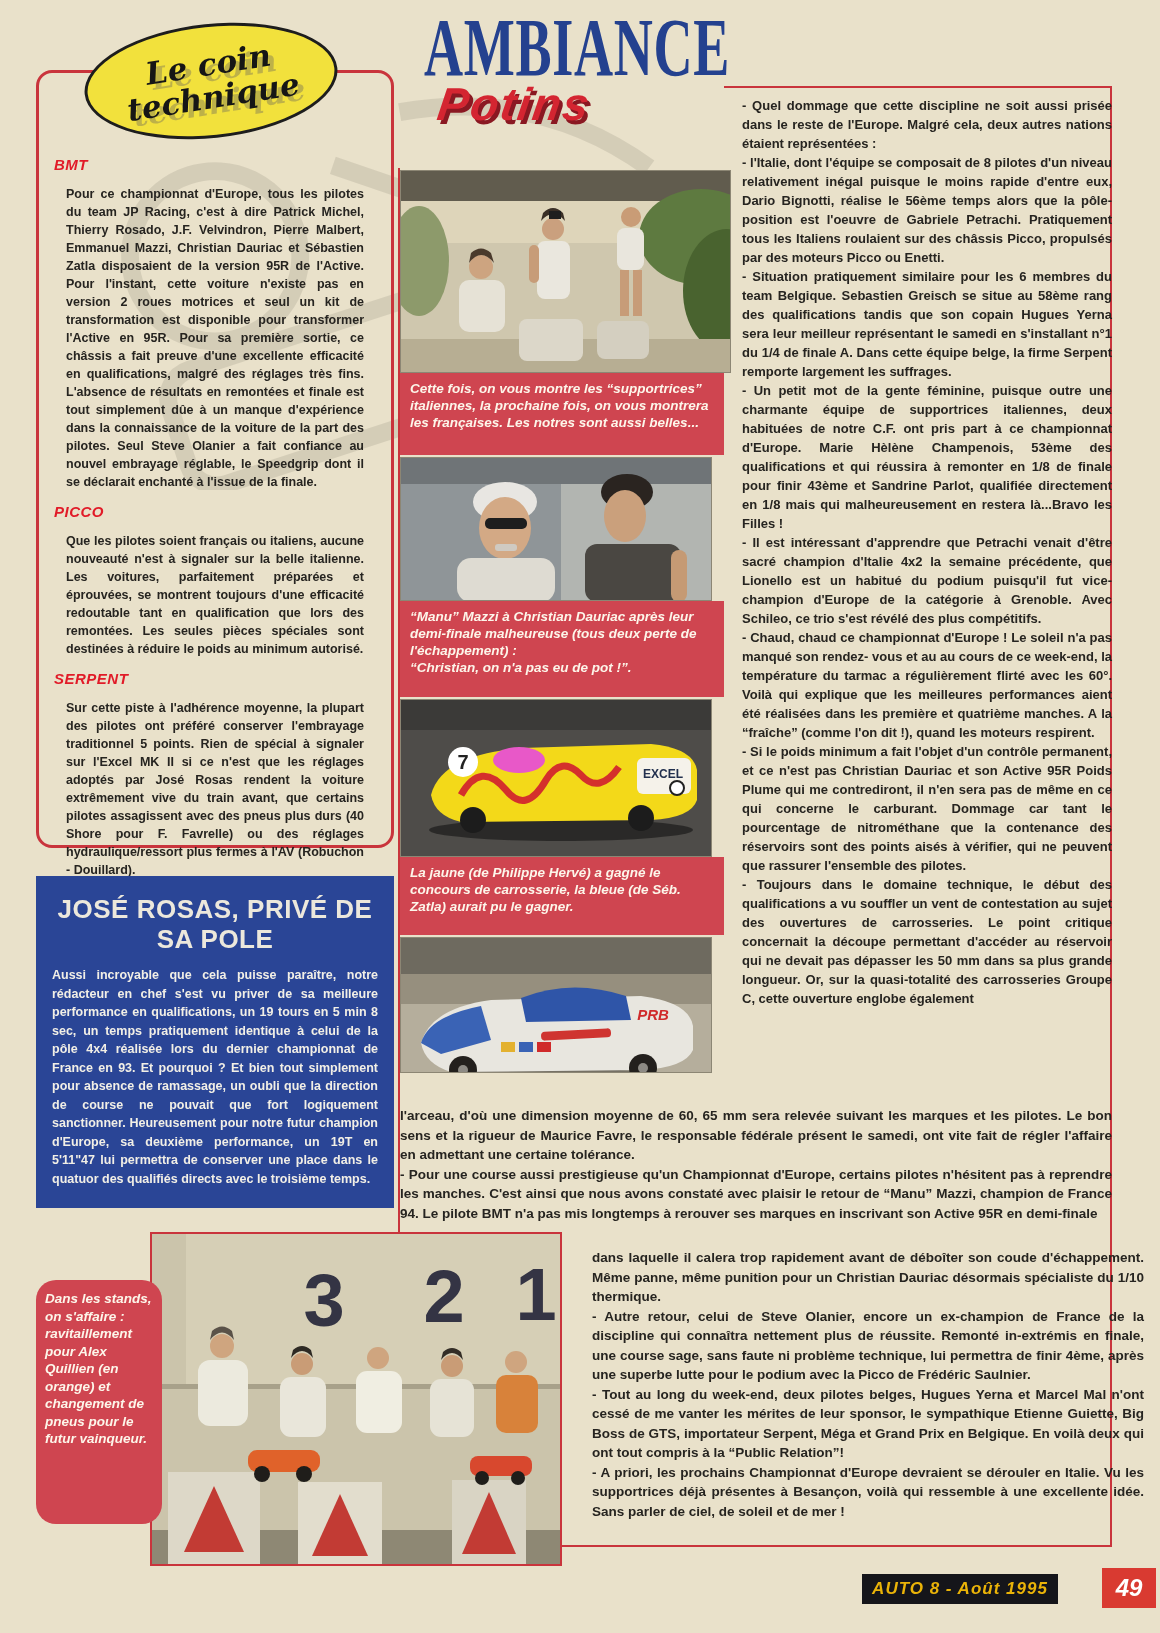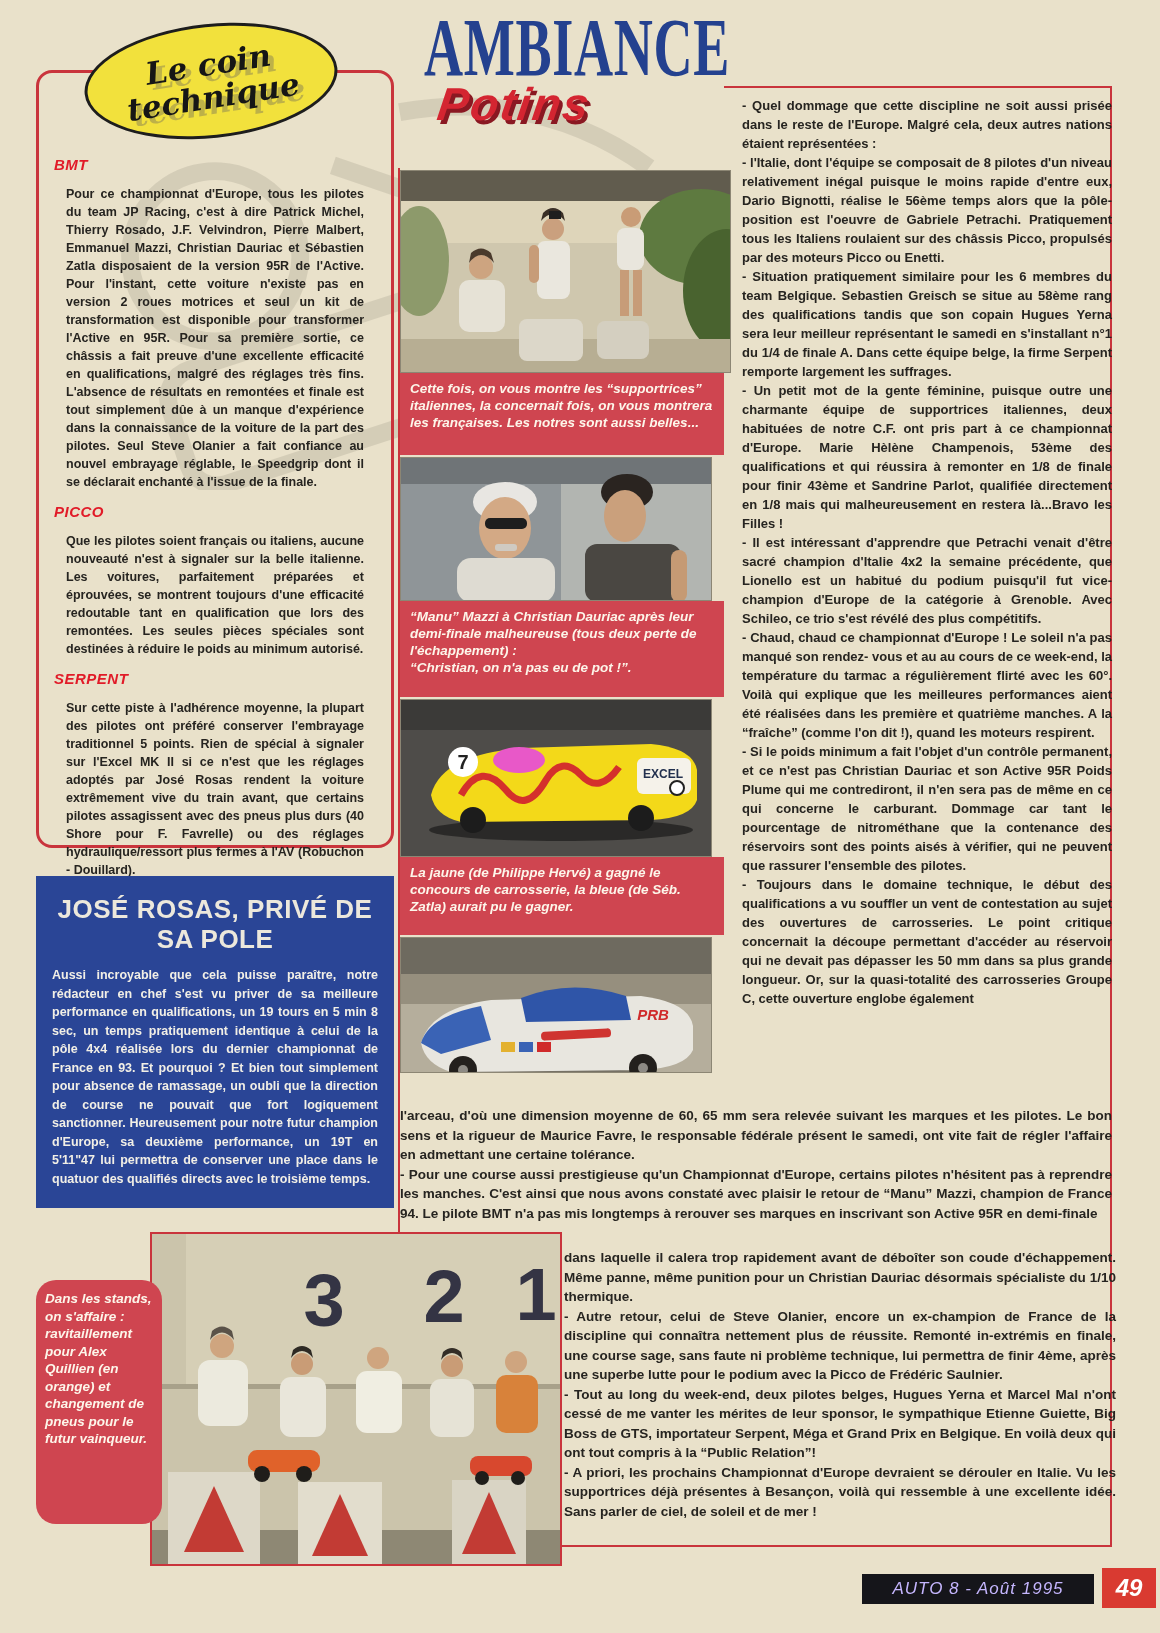--- a/index.html
+++ b/index.html
@@ -31,29 +31,29 @@
   
   .photo{border:1px solid #8c8674;box-sizing:border-box;overflow:hidden;background:#fef9c3;}
   .caption{background:#cf4550;color:#fdf6ea;font-style:italic;font-weight:700;font-size:13.5px;line-height:17px;
         box-sizing:border-box;padding:7px 10px;white-space:pre-line;}
   
   .potins-col{left:742px;top:96px;width:370px;}
   .potins-col p{margin:0;font-size:13px;line-height:19px;}
   
   .bottom-full{left:400px;top:1106px;width:712px;}
   .bottom-full p{margin:0;font-size:13.5px;line-height:19.5px;}
-  .bottom-wrap{left:564px;top:1248px;width:552px;}
+  .bottom-wrap{left:592px;top:1248px;width:552px;}
   .bottom-wrap p{margin:0;font-size:13.5px;line-height:19.5px;}
   
   .pits-photo{left:150px;top:1232px;width:412px;height:334px;border:2px solid #c9343c;box-sizing:border-box;overflow:hidden;}
   .pits-caption{left:36px;top:1280px;width:126px;height:244px;background:#cf4550;color:#fdf6ea;
         font-style:italic;font-weight:700;font-size:13.5px;line-height:17.5px;box-sizing:border-box;padding:10px 9px;border-radius:20px;}
   
-  .footer-bar{left:862px;top:1574px;width:232px;height:30px;background:#15151a;color:#c4b5fd;
-        display:flex;align-items:center;justify-content:center;font-style:italic;font-weight:400;font-size:17px;letter-spacing:1px;}
+  .footer-bar{left:862px;top:1574px;width:196px;height:30px;background:#15151a;color:#eab308;
+        display:flex;align-items:center;justify-content:center;font-style:italic;font-weight:700;font-size:17px;letter-spacing:1px;}
   .page-num{left:1102px;top:1568px;width:54px;height:40px;background:#d93a31;color:#fff;
         display:flex;align-items:center;justify-content:center;font-style:italic;font-weight:800;font-size:24px;}
   .watermark{pointer-events:none;opacity:.16;}
 </style>
 </head>
 <body>
 
 <div class="page">
 
   <svg class="abs watermark" style="left:70px;top:60px;" width="660" height="430" viewBox="0 0 660 430">
@@ -110,21 +110,21 @@
       <rect x="219" y="99" width="9" height="46" fill="#c79c78"></rect>
         <rect x="232" y="99" width="9" height="46" fill="#c79c78"></rect>
       <circle cx="80" cy="96" r="12" fill="#cda480"></circle>
         <path d="M68 92 q12 -16 25 0 l-3 -10 q-10 -9 -20 0 Z" fill="#4a3a2c"></path>
       <rect x="58" y="109" width="46" height="52" rx="10" fill="#e6e2d6"></rect>
       <rect x="118" y="148" width="64" height="42" rx="8" fill="#dcd7c9"></rect>
       <rect x="196" y="150" width="52" height="38" rx="8" fill="#d4cfc0"></rect>
       <rect x="148" y="40" width="12" height="8" fill="#1e1e1e"></rect>
     </svg>
   </div>
-  <div class="abs caption" style="left:400px;top:373px;width:324px;height:82px;">Cette fois, on vous montre les “supportrices” italiennes, la concernait fois, on vous montrera les françaises. Les notres sont aussi belles...</div>
+  <div class="abs caption" style="left:400px;top:373px;width:324px;height:82px;">Cette fois, on vous montre les “supportrices” italiennes, la prochaine fois, on vous montrera les françaises. Les notres sont aussi belles...</div>
 
   <div class="abs photo" style="left:400px;top:457px;width:312px;height:144px;">
     <svg width="312" height="144" viewBox="0 0 312 144">
       <rect width="312" height="144" fill="#8f9598"></rect>
       <rect x="160" width="152" height="144" fill="#b2b5b1"></rect>
       <rect y="0" width="312" height="26" fill="#6f7477"></rect>
 
       <ellipse cx="104" cy="44" rx="32" ry="20" fill="#e8e6e2"></ellipse>
       <ellipse cx="104" cy="70" rx="26" ry="31" fill="#d3a985"></ellipse>
       <rect x="84" y="60" width="42" height="11" rx="5" fill="#1e1e1e"></rect>

